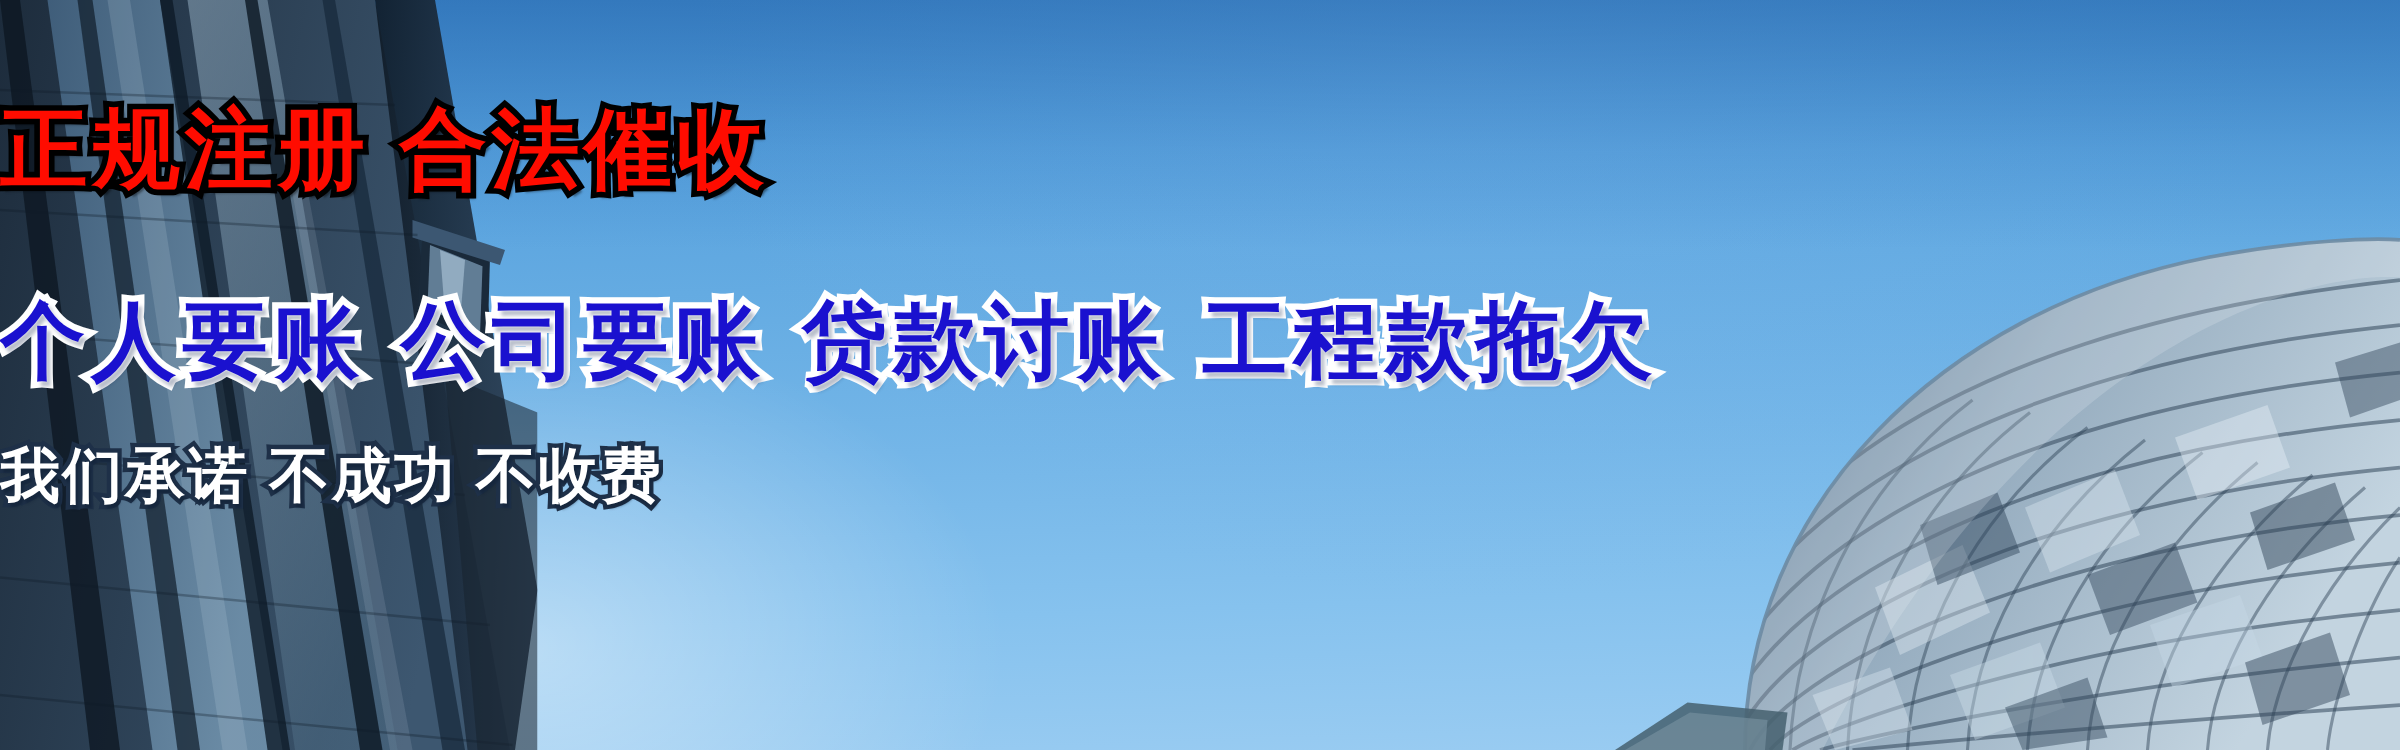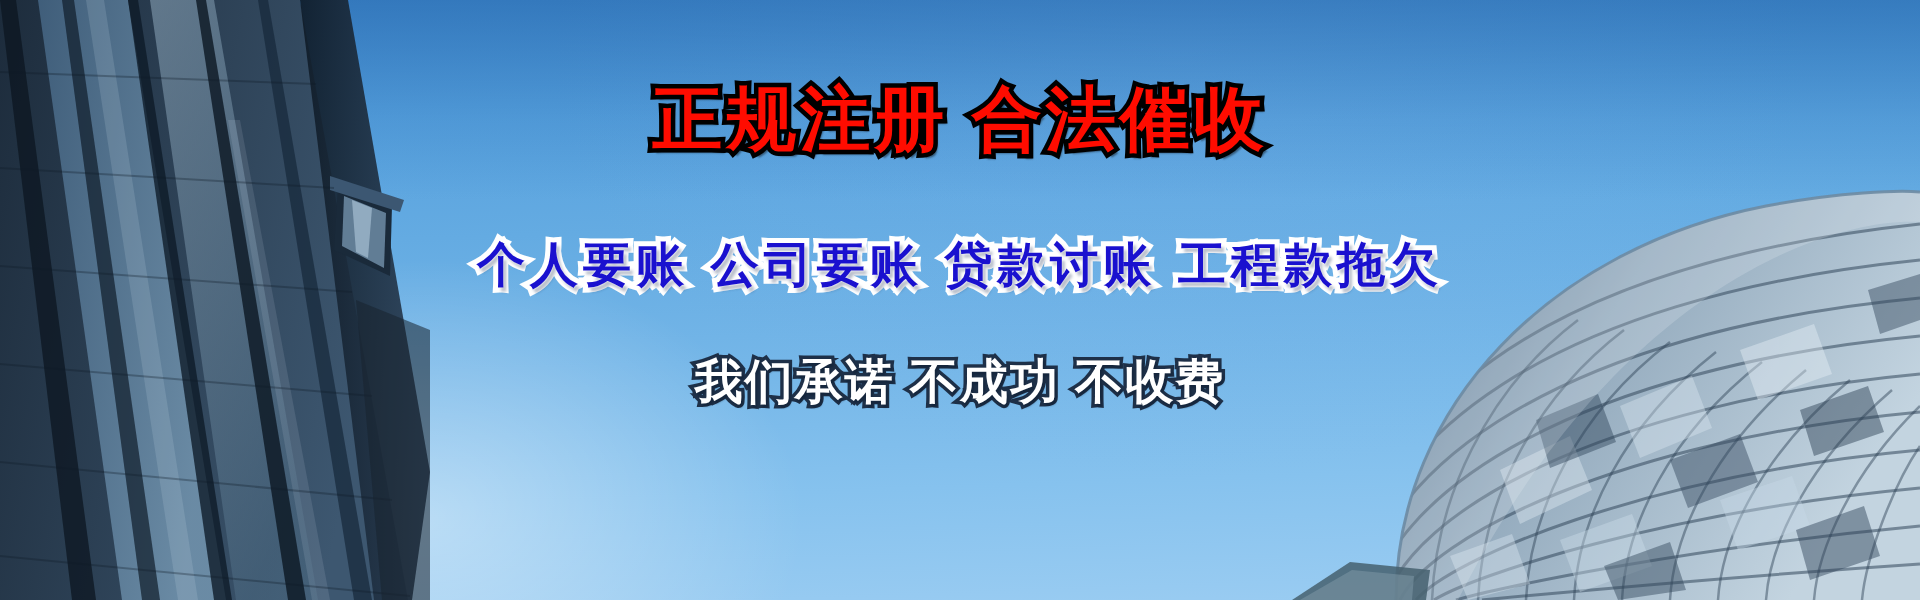--- a/index.html
+++ b/index.html
@@ -26,34 +26,34 @@
   .bldgL svg{display:block;}
 
   
   .bldgR{position:absolute;right:0;bottom:0;width:720px;height:430px;}
   .bldgR svg{display:block;}
 
   
   .txtwrap{position:absolute;inset:0;}
 
   .line{
-    position:absolute;left:0;width:100%;text-align:center;
+    position:absolute;left:0;width:100%;text-align:left;
     white-space:nowrap;font-weight:bold;line-height:1;
   }
 
   
   .l1{
     top:84px;font-size:70px;letter-spacing:4px;color:#FF0C00;
     -webkit-text-stroke:9px #000;paint-order:stroke fill;
     text-shadow:4px 5px 2px rgba(0,0,0,.45);
   }
 
   
   .l2{
-    top:240px;font-size:48px;letter-spacing:5px;color:#1A11CF;
+    top:240px;font-size:68px;letter-spacing:5px;color:#1A11CF;
     -webkit-text-stroke:10px #ffffff;paint-order:stroke fill;
     text-shadow:0 0 2px #fff, 3px 4px 3px rgba(20,40,80,.30);
     font-family:"DejaVu Sans","Liberation Sans",sans-serif;
   }
 
   
   .l3{
     top:358px;font-size:48px;letter-spacing:2px;color:#ffffff;
     -webkit-text-stroke:7px #1E3048;paint-order:stroke fill;
     text-shadow:2px 3px 2px rgba(10,25,45,.40);

